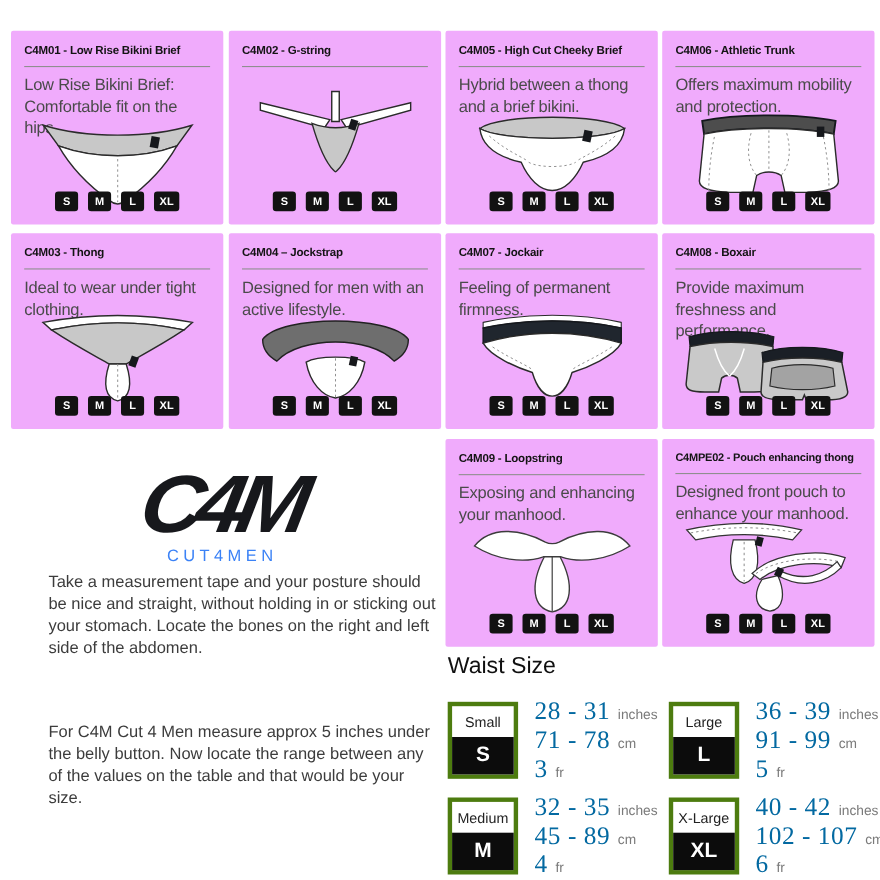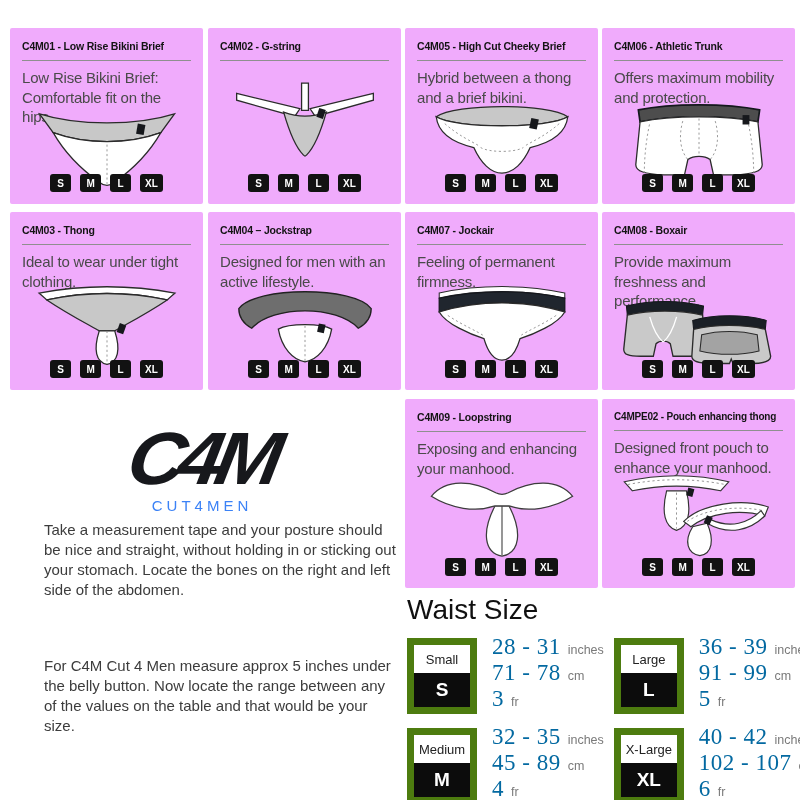--- a/index.html
+++ b/index.html
@@ -28,27 +28,27 @@
   }
   .logo-block{position:absolute;left:62px;top:424px;width:280px;text-align:center;}
   .logo-text{
     font-size:74px;font-weight:bold;font-style:italic;color:#17181c;line-height:0.95;
     letter-spacing:-7px;transform:skewX(-10deg) scaleX(1.08);transform-origin:center;
   }
   .logo-sub{font-size:15px;letter-spacing:4px;color:#3b82f6;margin-top:3px;}
   .para{position:absolute;left:44px;width:352px;font-size:15px;color:#3c3c3c;line-height:1.34;}
   #para1{top:520px;}
   #para2{top:656px;}
-  .ws-title{position:absolute;left:407px;top:594px;font-size:28px;color:#101010;font-weight:400;}
+  .ws-title{position:absolute;left:407px;top:594px;font-size:21px;color:#101010;font-weight:400;}
   .ws-grid{
     position:absolute;left:407px;top:638px;width:392px;
     display:grid;grid-template-columns:1fr 1fr;column-gap:10px;row-gap:14px;
   }
   .ws-entry{display:flex;gap:15px;align-items:flex-start;}
-  .ws-box{width:56px;border:7px solid #4d7c0f;background:#fff;flex:0 0 auto;}
+  .ws-box{width:56px;border:4px solid #4d7c0f;background:#fff;flex:0 0 auto;}
   .ws-label{height:28px;display:flex;align-items:center;justify-content:center;font-size:13px;color:#222;}
   .ws-code{height:34px;background:#0c0c0c;color:#fff;font-weight:bold;font-size:19px;display:flex;align-items:center;justify-content:center;}
   .ws-lines{display:flex;flex-direction:column;gap:1px;margin-top:-3px;}
   .ws-line{display:flex;align-items:baseline;gap:7px;}
   .ws-val{font-size:23px;color:#0369a1;line-height:1.08;white-space:nowrap;letter-spacing:0.5px;font-family:Liberation Serif, serif;}
   .ws-unit{font-size:12.5px;color:#7a7a7a;}
 </style>
 </head>
 <body>
 

